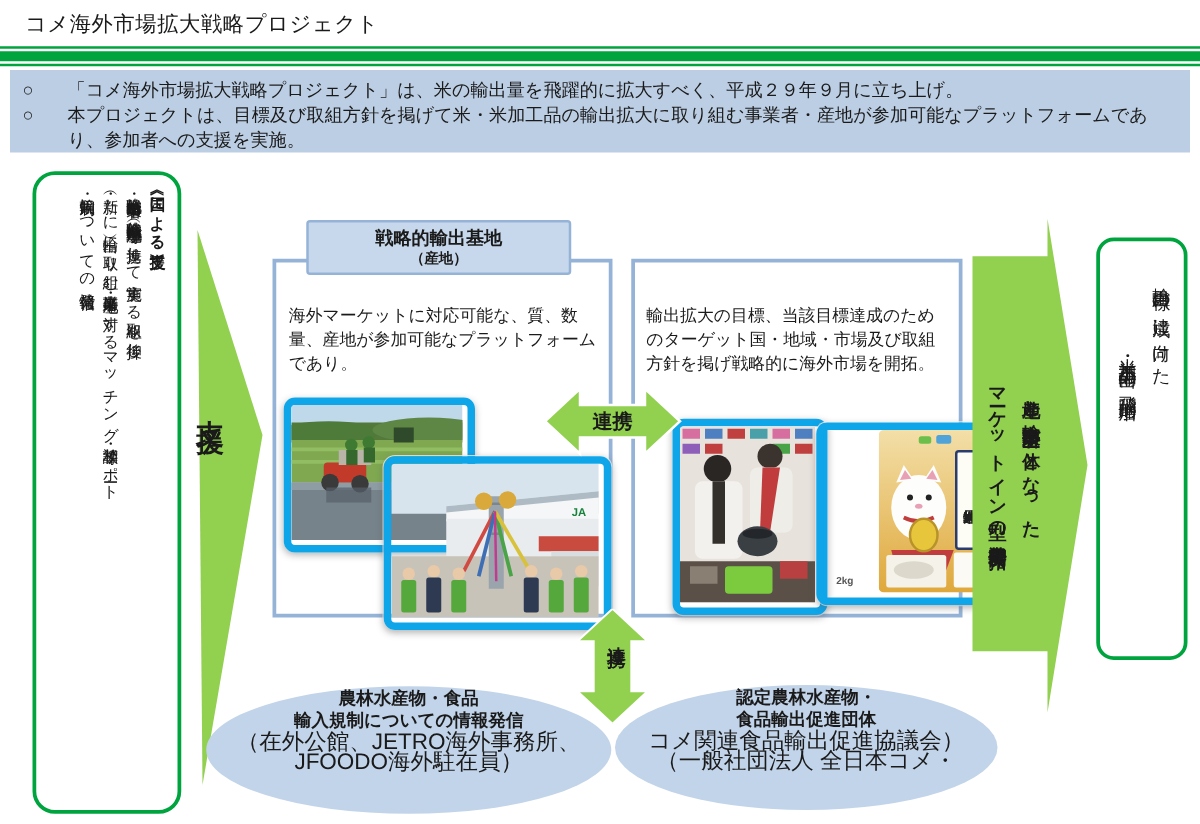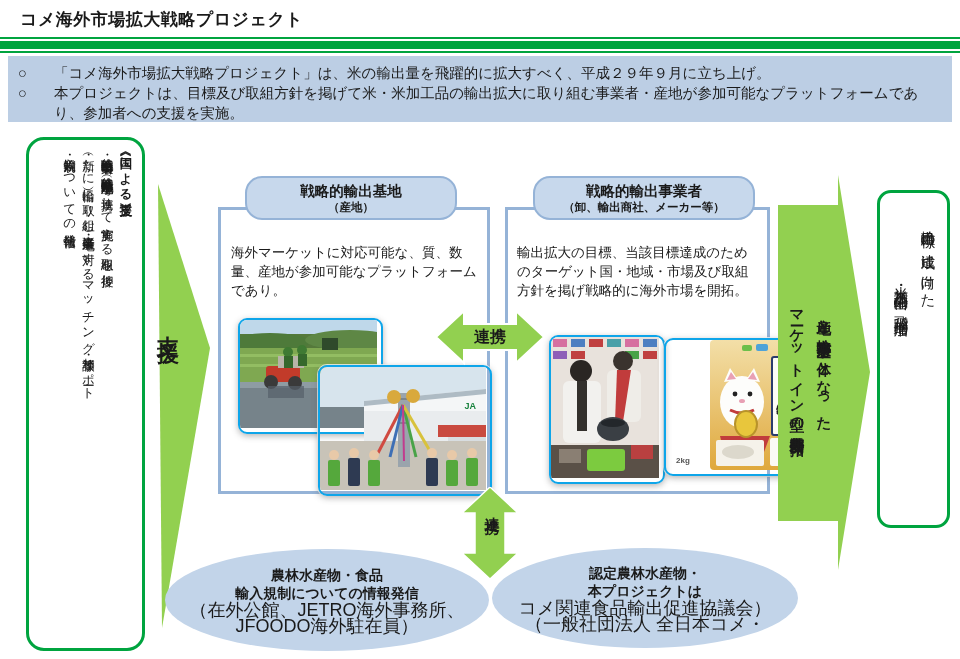--- a/index.html
+++ b/index.html
@@ -2,21 +2,21 @@
 <html lang="ja"><head>
 <meta charset="utf-8">
 <style>
   html,body{margin:0;padding:0;background:#ffffff;}
   #slide{
     position:relative;width:960px;height:659px;overflow:hidden;
     background:#ffffff;color:#1a1a1a;
     font-family:"Liberation Sans","DejaVu Sans",sans-serif;
   }
   
-  .title{position:absolute;left:20px;top:8px;font-size:17px;font-weight:700;letter-spacing:.5px;}
+  .title{position:absolute;left:20px;top:8px;font-size:17px;font-weight:400;letter-spacing:.5px;}
   .rule{position:absolute;left:0;width:960px;background:#00A43F;}
   .rule.r1{top:37px;height:2px;}
   .rule.r2{top:41px;height:8px;}
   .rule.r3{top:51px;height:2px;}
   .intro{
     position:absolute;left:8px;top:56px;width:944px;height:66px;box-sizing:border-box;
     background:#BCCEE4;padding:7px 12px 0 10px;font-size:14.5px;line-height:20px;
   }
   .bullet{display:flex;}
   .bullet .marker{flex:0 0 20px;}
@@ -49,52 +49,51 @@
   .market-text{
     position:absolute;left:781px;top:206px;width:56px;height:318px;
     writing-mode:vertical-rl;white-space:pre-line;text-align:center;
     font-size:14.5px;font-weight:600;letter-spacing:1px;line-height:27px;
   }
   
   .proc-box{position:absolute;top:207px;height:287px;box-sizing:border-box;background:#fff;border:3px solid #95B3D7;}
   .proc-box.base{left:218px;width:272px;}
   .proc-box.trader{left:505px;width:265px;}
   .proc-head{
-    position:absolute;box-sizing:border-box;background:#C7D8EC;border:2px solid #95B3D7;border-radius:17px;
+    position:absolute;box-sizing:border-box;background:#C7D8EC;border:2px solid #95B3D7;border-radius:3px;
     display:flex;flex-direction:column;align-items:center;justify-content:center;text-align:center;
   }
   .proc-head .h1{font-size:14.5px;font-weight:700;line-height:17px;}
   .proc-head .h2{font-size:11.5px;font-weight:700;line-height:14px;}
   .proc-head.base{left:245px;top:176px;width:212px;height:44px;}
   .proc-head.trader{left:533px;top:176px;width:222px;height:44px;}
   .proc-para{position:absolute;font-size:13.5px;line-height:19px;}
   .proc-para.base{left:231px;top:243px;width:248px;}
   .proc-para.trader{left:517px;top:243px;width:244px;}
   
   .goal-box{
     position:absolute;left:877px;top:190px;width:73px;height:338px;box-sizing:border-box;
     background:#fff;border:3px solid #00A43F;border-radius:14px;
   }
   .goal-inner{position:absolute;inset:4px 6px;writing-mode:vertical-rl;}
   .goal-l1{padding-top:22px;font-size:14.5px;letter-spacing:1.5px;line-height:27px;}
   .goal-l2{padding-top:78px;font-size:14.5px;letter-spacing:1.5px;line-height:27px;}
   
   .ellipse{
     position:absolute;border-radius:50%;background:#C2D4E9;
-    display:flex;flex-direction:column;align-items:center;justify-content:center;text-align:center;
+    display:flex;flex-direction:column;align-items:center;justify-content:flex-start;text-align:center;
   }
   .ellipse.platform{left:165px;top:549px;width:324px;height:102px;}
   .ellipse.org{left:492px;top:548px;width:306px;height:100px;}
   .ellipse .b{font-size:14px;font-weight:700;line-height:18px;}
   .ellipse .s{font-size:18px;line-height:16px;}
   
   .photo{
-    position:absolute;border:2px solid #0ea5e9;border-radius:9px;overflow:hidden;
+    position:absolute;border:6px solid #0ea5e9;border-radius:9px;overflow:hidden;
     box-shadow:0 2px 6px rgba(90,90,90,.45), 0 0 0 1px rgba(255,255,255,.8);
-    margin-left:11px;
   }
   .photo svg{display:block;}
   .photo-a{left:227px;top:318px;width:141px;height:112px;}
   .photo-b{left:307px;top:365px;width:170px;height:127px;}
   .photo-c{left:538px;top:335px;width:112px;height:145px;}
   .photo-d{left:653px;top:338px;width:87px;height:134px;padding-left:44px;}
   .bag-label{
     position:absolute;right:6px;top:16px;width:16px;height:76px;background:#fdfdf6;
     border:2px solid #2A3C6E;border-radius:3px;writing-mode:vertical-rl;
     font-size:10px;font-weight:700;color:#222;text-align:center;line-height:16px;letter-spacing:0;
@@ -263,24 +262,20 @@
       <path d="M20,70 Q32,76 44,70" stroke="#C13C3C" stroke-width="3" fill="none"></path>
       <ellipse cx="36" cy="84" rx="11" ry="13" fill="#E8C63C" stroke="#B8932A" stroke-width="2"></ellipse>
       <rect x="6" y="100" width="48" height="26" rx="2" fill="#F5F2EA"></rect>
       <ellipse cx="28" cy="112" rx="16" ry="7" fill="#DCD8CC"></ellipse>
       <rect x="60" y="98" width="19" height="28" rx="2" fill="#FBFAF4"></rect>
     </svg>
     <span class="bag-label">日本特选大米</span>
     <span class="bag-weight">2kg</span>
   </div>
 
-  <div class="proc-head trader">
-    <div class="h1">戦略的輸出事業者</div>
-    <div class="h2">（卸、輸出商社、メーカー等）</div>
-  </div>
 
   <svg class="arrow-svg" style="left:434px;top:306px;" width="112" height="62" viewBox="0 0 112 62">
     <polygon points="2,31 30,5 30,18 82,18 82,5 110,31 82,57 82,44 30,44 30,57" fill="#92D050" stroke="#ffffff" stroke-width="2"></polygon>
   </svg>
   <div class="renkei-mid-label">連携</div>
 
   <svg class="arrow-svg" style="left:776px;top:172px;" width="96" height="400" viewBox="0 0 96 400">
     <polygon points="2,33 62,33 62,3 94,200 62,398 62,349 2,349" fill="#92D050"></polygon>
   </svg>
   <div class="market-text">産地と輸出事業者が一体となった
@@ -294,21 +289,21 @@
   </div>
 
   <div class="ellipse platform">
     <div class="b">農林水産物・食品</div>
     <div class="b">輸入規制についての情報発信</div>
     <div class="s">（在外公館、JETRO海外事務所、</div>
     <div class="s">JFOODO海外駐在員）</div>
   </div>
   <div class="ellipse org">
     <div class="b">認定農林水産物・</div>
-    <div class="b">本プロジェクトは</div>
+    <div class="b">食品輸出促進団体</div>
     <div class="s">コメ関連食品輸出促進協議会）</div>
     <div class="s">（一般社団法人 全日本コメ・</div>
   </div>
 
   <svg class="arrow-svg" style="left:461px;top:487px;" width="58" height="92" viewBox="0 0 58 92">
     <polygon points="29,0 57,26 44,26 44,66 57,66 29,92 1,66 14,66 14,26 1,26" fill="#92D050" stroke="#ffffff" stroke-width="1.5"></polygon>
   </svg>
   <div class="renkei-bottom-label">連携</div>
 
 </div>

